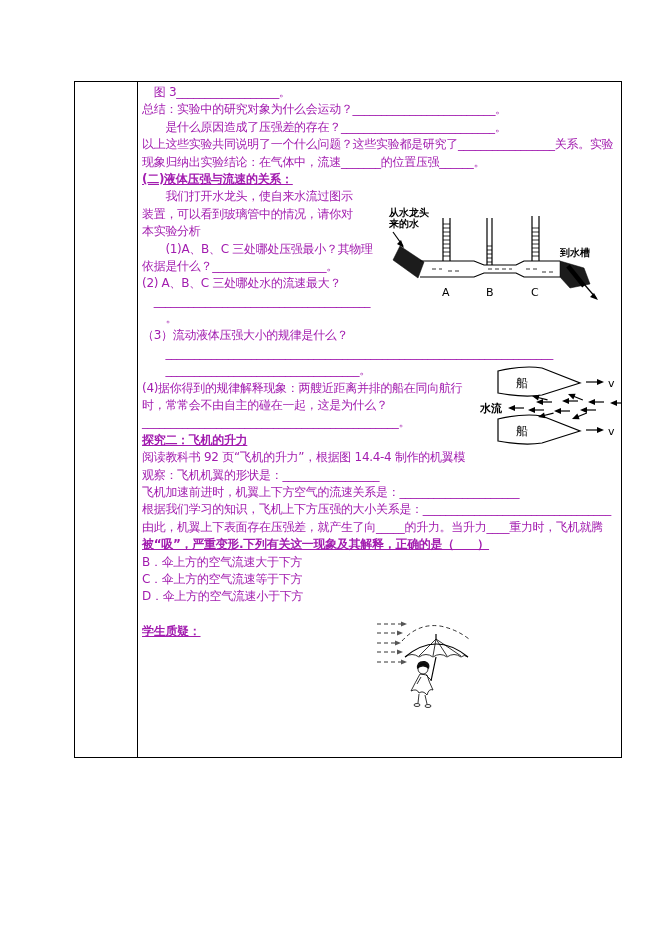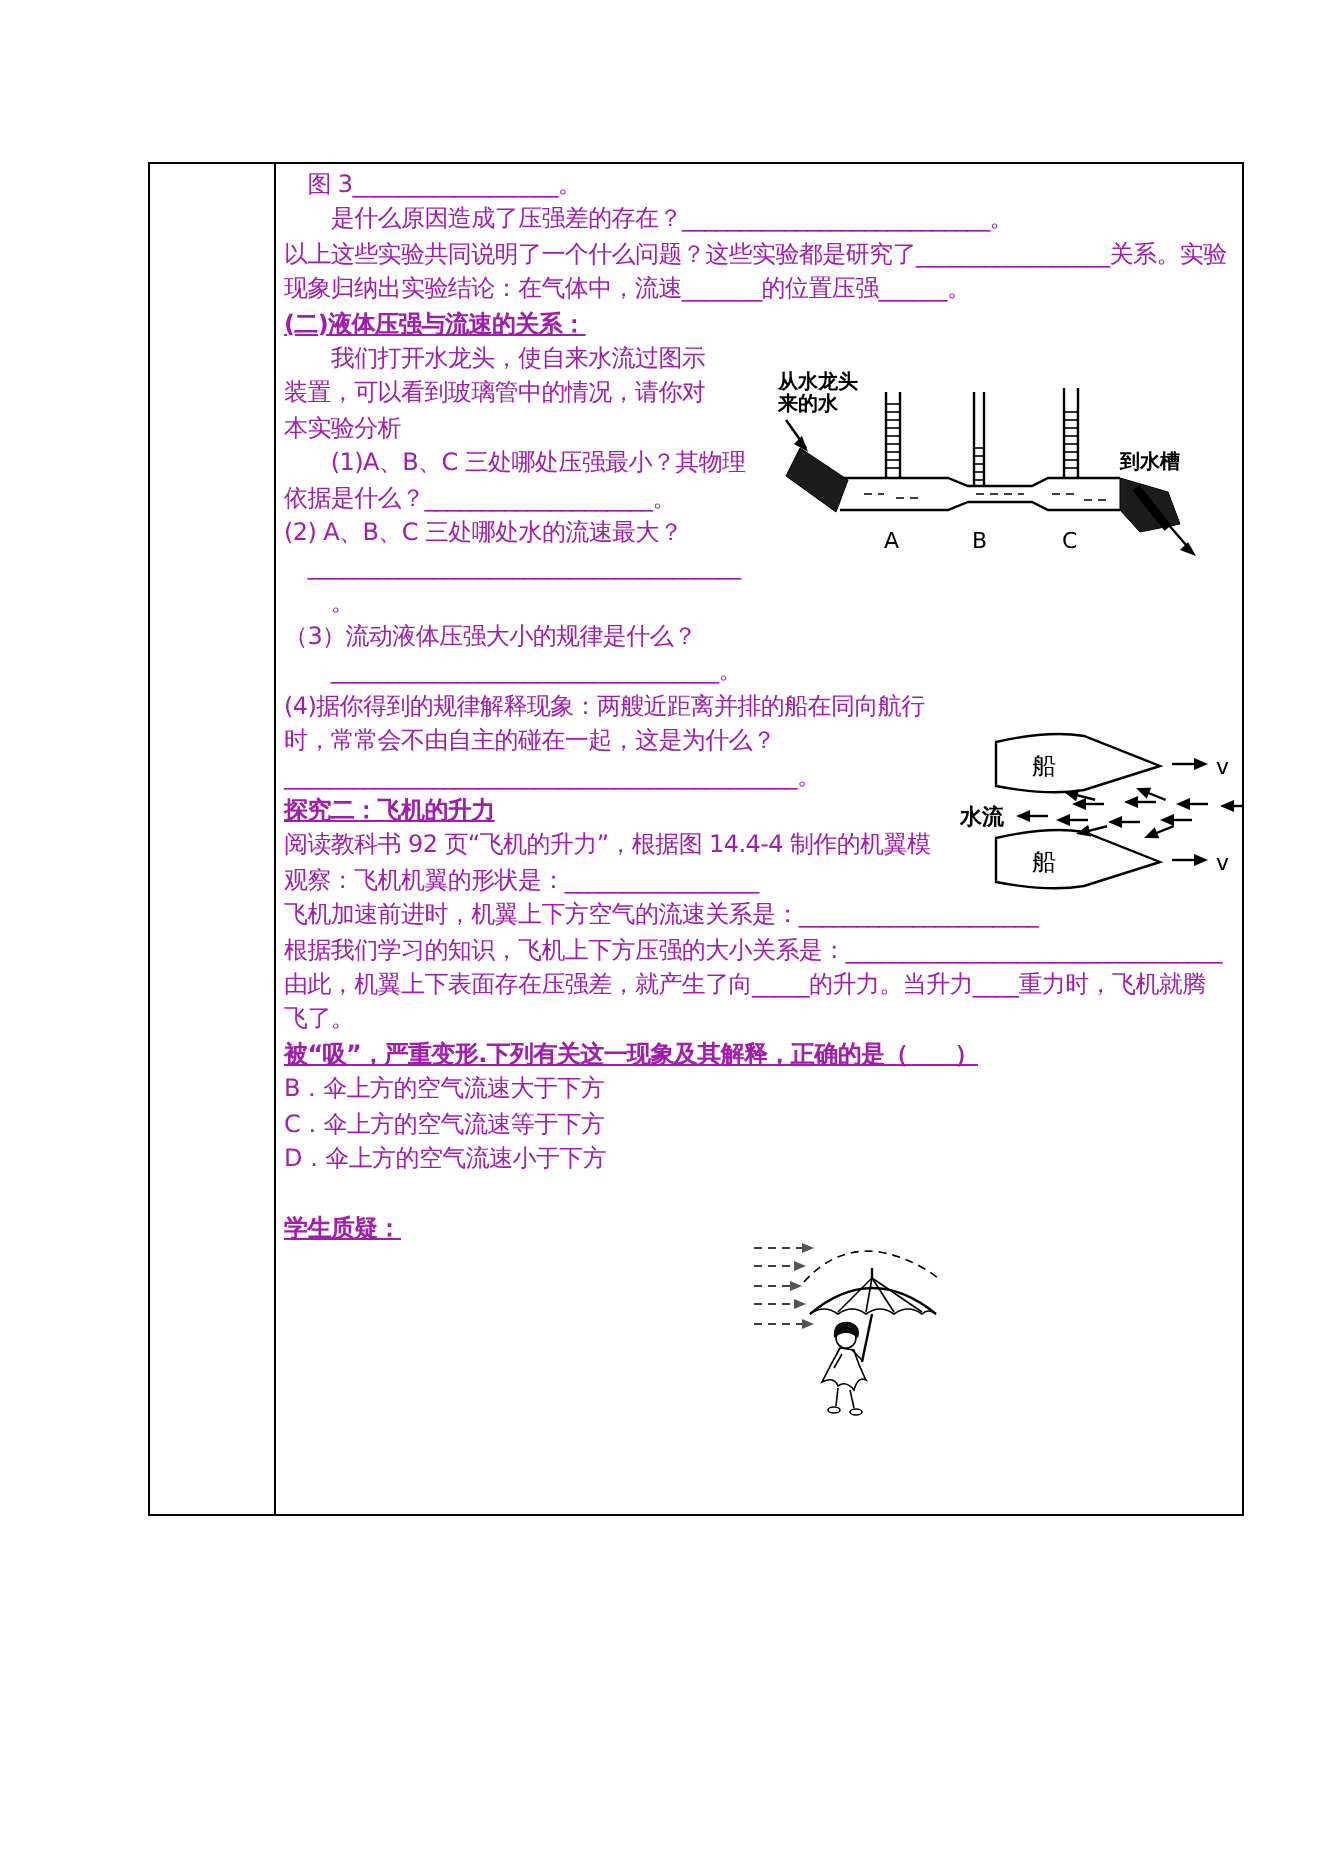--- a/index.html
+++ b/index.html
@@ -31,53 +31,54 @@
 </style>
 </head>
 <body>
 
 <div class="doc-table">
   <div class="col-left"></div>
   <div class="col-main">
 
     <div>
         <div class="tline">　图 3__________________。</div>
+        <div class="tline">总结：实验中的研究对象为什么会运动？_________________________。</div>
         <div class="tline">　　是什么原因造成了压强差的存在？___________________________。</div>
         <div class="tline">以上这些实验共同说明了一个什么问题？这些实验都是研究了_________________关系。实验</div>
         <div class="tline">现象归纳出实验结论：在气体中，流速_______的位置压强______。</div>
         <div class="tline b">(二)液体压强与流速的关系：</div>
         <div class="tline">　　我们打开水龙头，使自来水流过图示</div>
         <div class="tline">装置，可以看到玻璃管中的情况，请你对</div>
         <div class="tline">本实验分析</div>
         <div class="tline">　　(1)A、B、C 三处哪处压强最小？其物理</div>
         <div class="tline">依据是什么？____________________。</div>
         <div class="tline">(2) A、B、C 三处哪处水的流速最大？</div>
         <div class="tline">　______________________________________</div>
         <div class="tline">　　。</div>
         <div class="tline">（3）流动液体压强大小的规律是什么？</div>
+        <div class="tline">　　____________________________________________________________________</div>
         <div class="tline">　　__________________________________。</div>
         <div class="tline">(4)据你得到的规律解释现象：两艘近距离并排的船在同向航行</div>
         <div class="tline">时，常常会不由自主的碰在一起，这是为什么？</div>
         <div class="tline">_____________________________________________。</div>
         <div class="tline b">探究二：飞机的升力</div>
         <div class="tline">阅读教科书 92 页“飞机的升力”，根据图 14.4-4 制作的机翼模</div>
         <div class="tline">观察：飞机机翼的形状是：_________________</div>
         <div class="tline">飞机加速前进时，机翼上下方空气的流速关系是：_____________________</div>
         <div class="tline">根据我们学习的知识，飞机上下方压强的大小关系是：_________________________________</div>
         <div class="tline">由此，机翼上下表面存在压强差，就产生了向_____的升力。当升力____重力时，飞机就腾</div>
-        <div class="tline">飞了。</div>
         <div class="tline b">被“吸”，严重变形.下列有关这一现象及其解释，正确的是（　　）</div>
         <div class="tline">B．伞上方的空气流速大于下方</div>
         <div class="tline">C．伞上方的空气流速等于下方</div>
         <div class="tline">D．伞上方的空气流速小于下方</div>
         <div class="tline">&nbsp;</div>
         <div class="tline b">学生质疑：</div>
       </div>
 
-    <div class="diagram" style="left:250px; top:102px; width:232px; height:96px;">
+    <div class="diagram" style="left:250px; top:124px; width:232px; height:96px;">
       <svg width="232" height="96" viewBox="0 0 232 96">
         <text x="1" y="10" font-size="10" font-weight="bold">从水龙头</text>
         <text x="1" y="21" font-size="10" font-weight="bold">来的水</text>
         <g>
           <line class="dg-stroke" x1="5" y1="26" x2="15" y2="40"></line>
           <path d="M16,42 L9,38 L13,34 Z" fill="#000"></path>
         </g>
 
         <polygon class="dg-fill" points="12,40 36,56 30,72 5,54"></polygon>
 

